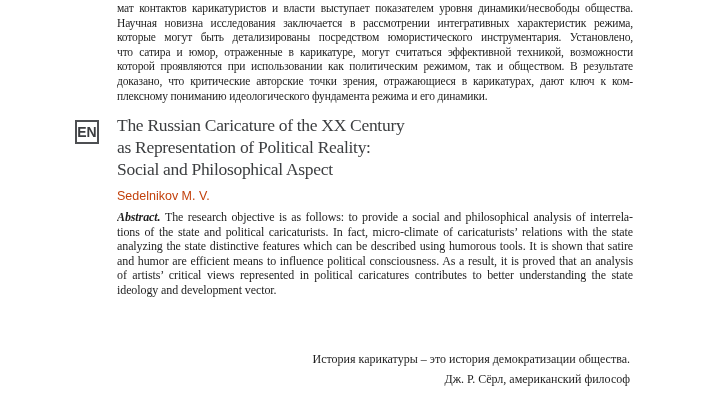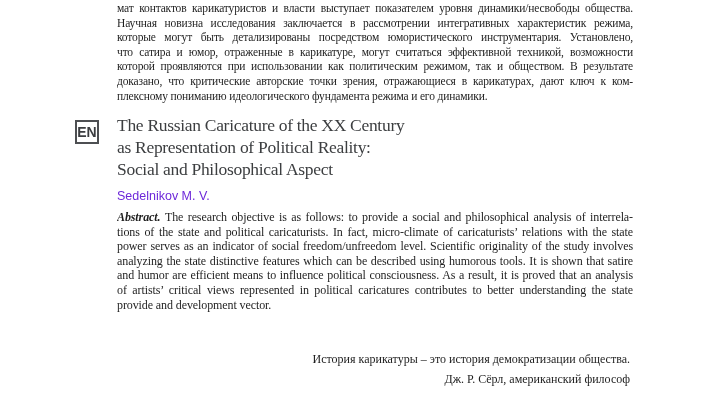--- a/index.html
+++ b/index.html
@@ -45,21 +45,21 @@
     font-size: 17.5px;
     line-height: 22px;
     letter-spacing: -0.3px;
     color: #3c3e40;
   }
   #title .jline { height: 22px; font-family: Liberation Serif, serif; }
   #author {
     top: 189px;
     font-family: "Liberation Sans", sans-serif;
     font-size: 12.5px;
-    color: #6d28d9;
+    color: #c2410c;
   }
   #abstract {
     top: 210px;
     font-size: 12px;
     line-height: 14.6px;
     letter-spacing: -0.1px;
   }
   .lead { font-weight: bold; font-style: italic; }
   #epigraph {
     position: absolute;
@@ -91,23 +91,22 @@
     <div class="jline">The Russian Caricature of the XX Century</div>
     <div class="jline">as Representation of Political Reality:</div>
     <div class="jline last">Social and Philosophical Aspect</div>
   </div>
 
 <div id="author" class="textcol">Sedelnikov M. V.</div>
 
 <div id="abstract" class="textcol justified">
     <div class="jline"><span class="lead">Abstract. </span>The research objective is as follows: to provide a social and philosophical analysis of interrela-</div>
     <div class="jline">tions of the state and political caricaturists. In fact, micro-climate of caricaturists’ relations with the state</div>
-    <div class="jline">power serves as an indicator of social freedom/unfreedom level. Scientific originality of the study involves</div>
     <div class="jline">analyzing the state distinctive features which can be described using humorous tools. It is shown that satire</div>
     <div class="jline">and humor are efficient means to influence political consciousness. As a result, it is proved that an analysis</div>
     <div class="jline">of artists’ critical views represented in political caricatures contributes to better understanding the state</div>
-    <div class="jline last">provide and development vector.</div>
+    <div class="jline last">ideology and development vector.</div>
   </div>
 
 <div id="epigraph">
   <div>История карикатуры – это история демократизации общества.</div>
   <div>Дж. Р. Сёрл, американский философ</div>
 </div>
 
 </body></html>

